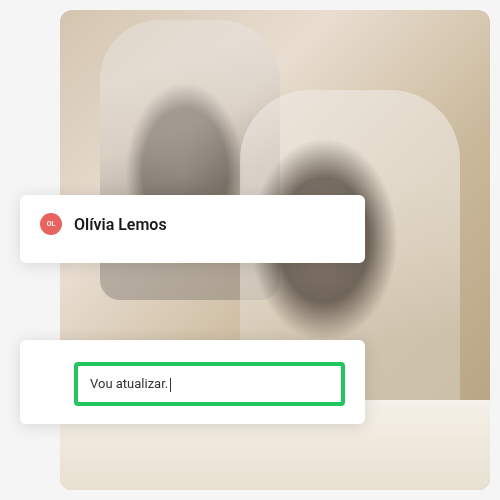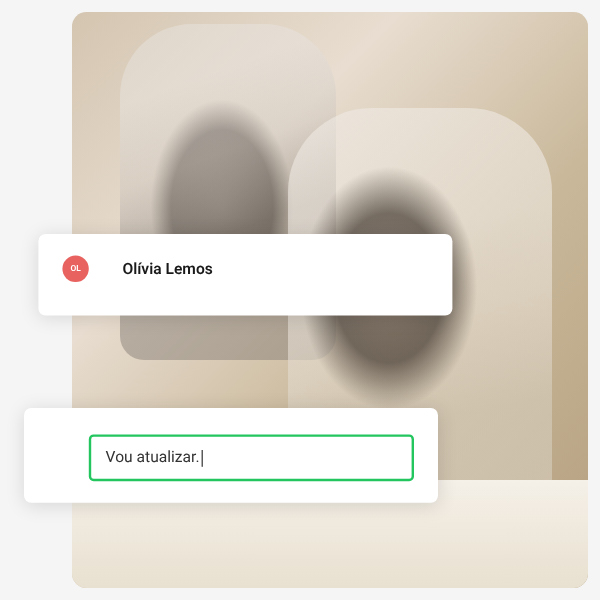--- a/index.html
+++ b/index.html
@@ -73,21 +73,21 @@
     }
     .comment-card {
       position: absolute;
       background: #ffffff;
       border-radius: 6px;
       box-shadow: 0 2px 16px rgba(0,0,0,0.12);
       padding: 18px 20px;
     }
     .card1 {
       top: 195px;
-      left: 32px;
+      left: 20px;
       width: 345px;
     }
     .card2 {
       top: 340px;
       left: 20px;
       width: 345px;
     }
     .card-header {
       display: flex;
       align-items: center;
@@ -101,36 +101,35 @@
       display: flex;
       align-items: center;
       justify-content: center;
       font-size: 7px;
       font-weight: 600;
       flex-shrink: 0;
     }
     .avatar-red { background: #e8625f; color: #fff; }
     .avatar-yellow { background: #f7ce46; color: #333; }
     .author-name {
-      font-size: 13px;
+      font-size: 16px;
       font-weight: 600;
       color: #1a1a1a;
-      margin-left: 16px;
     }
     .comment-body {
       font-size: 12px;
       line-height: 1.6;
       color: #4a4a4a;
       padding-left: 34px;
     }
     .mention { color: #2563eb; }
     .reply-input {
       margin-left: 34px;
       margin-top: 4px;
-      border: 2px solid #22c55e;
+      border: 4px solid #22c55e;
       border-radius: 4px;
       padding: 10px 12px;
       font-size: 13px;
       color: #333;
       background: #fff;
       position: relative;
     }
     .cursor {
       display: inline-block;
       width: 1px;

